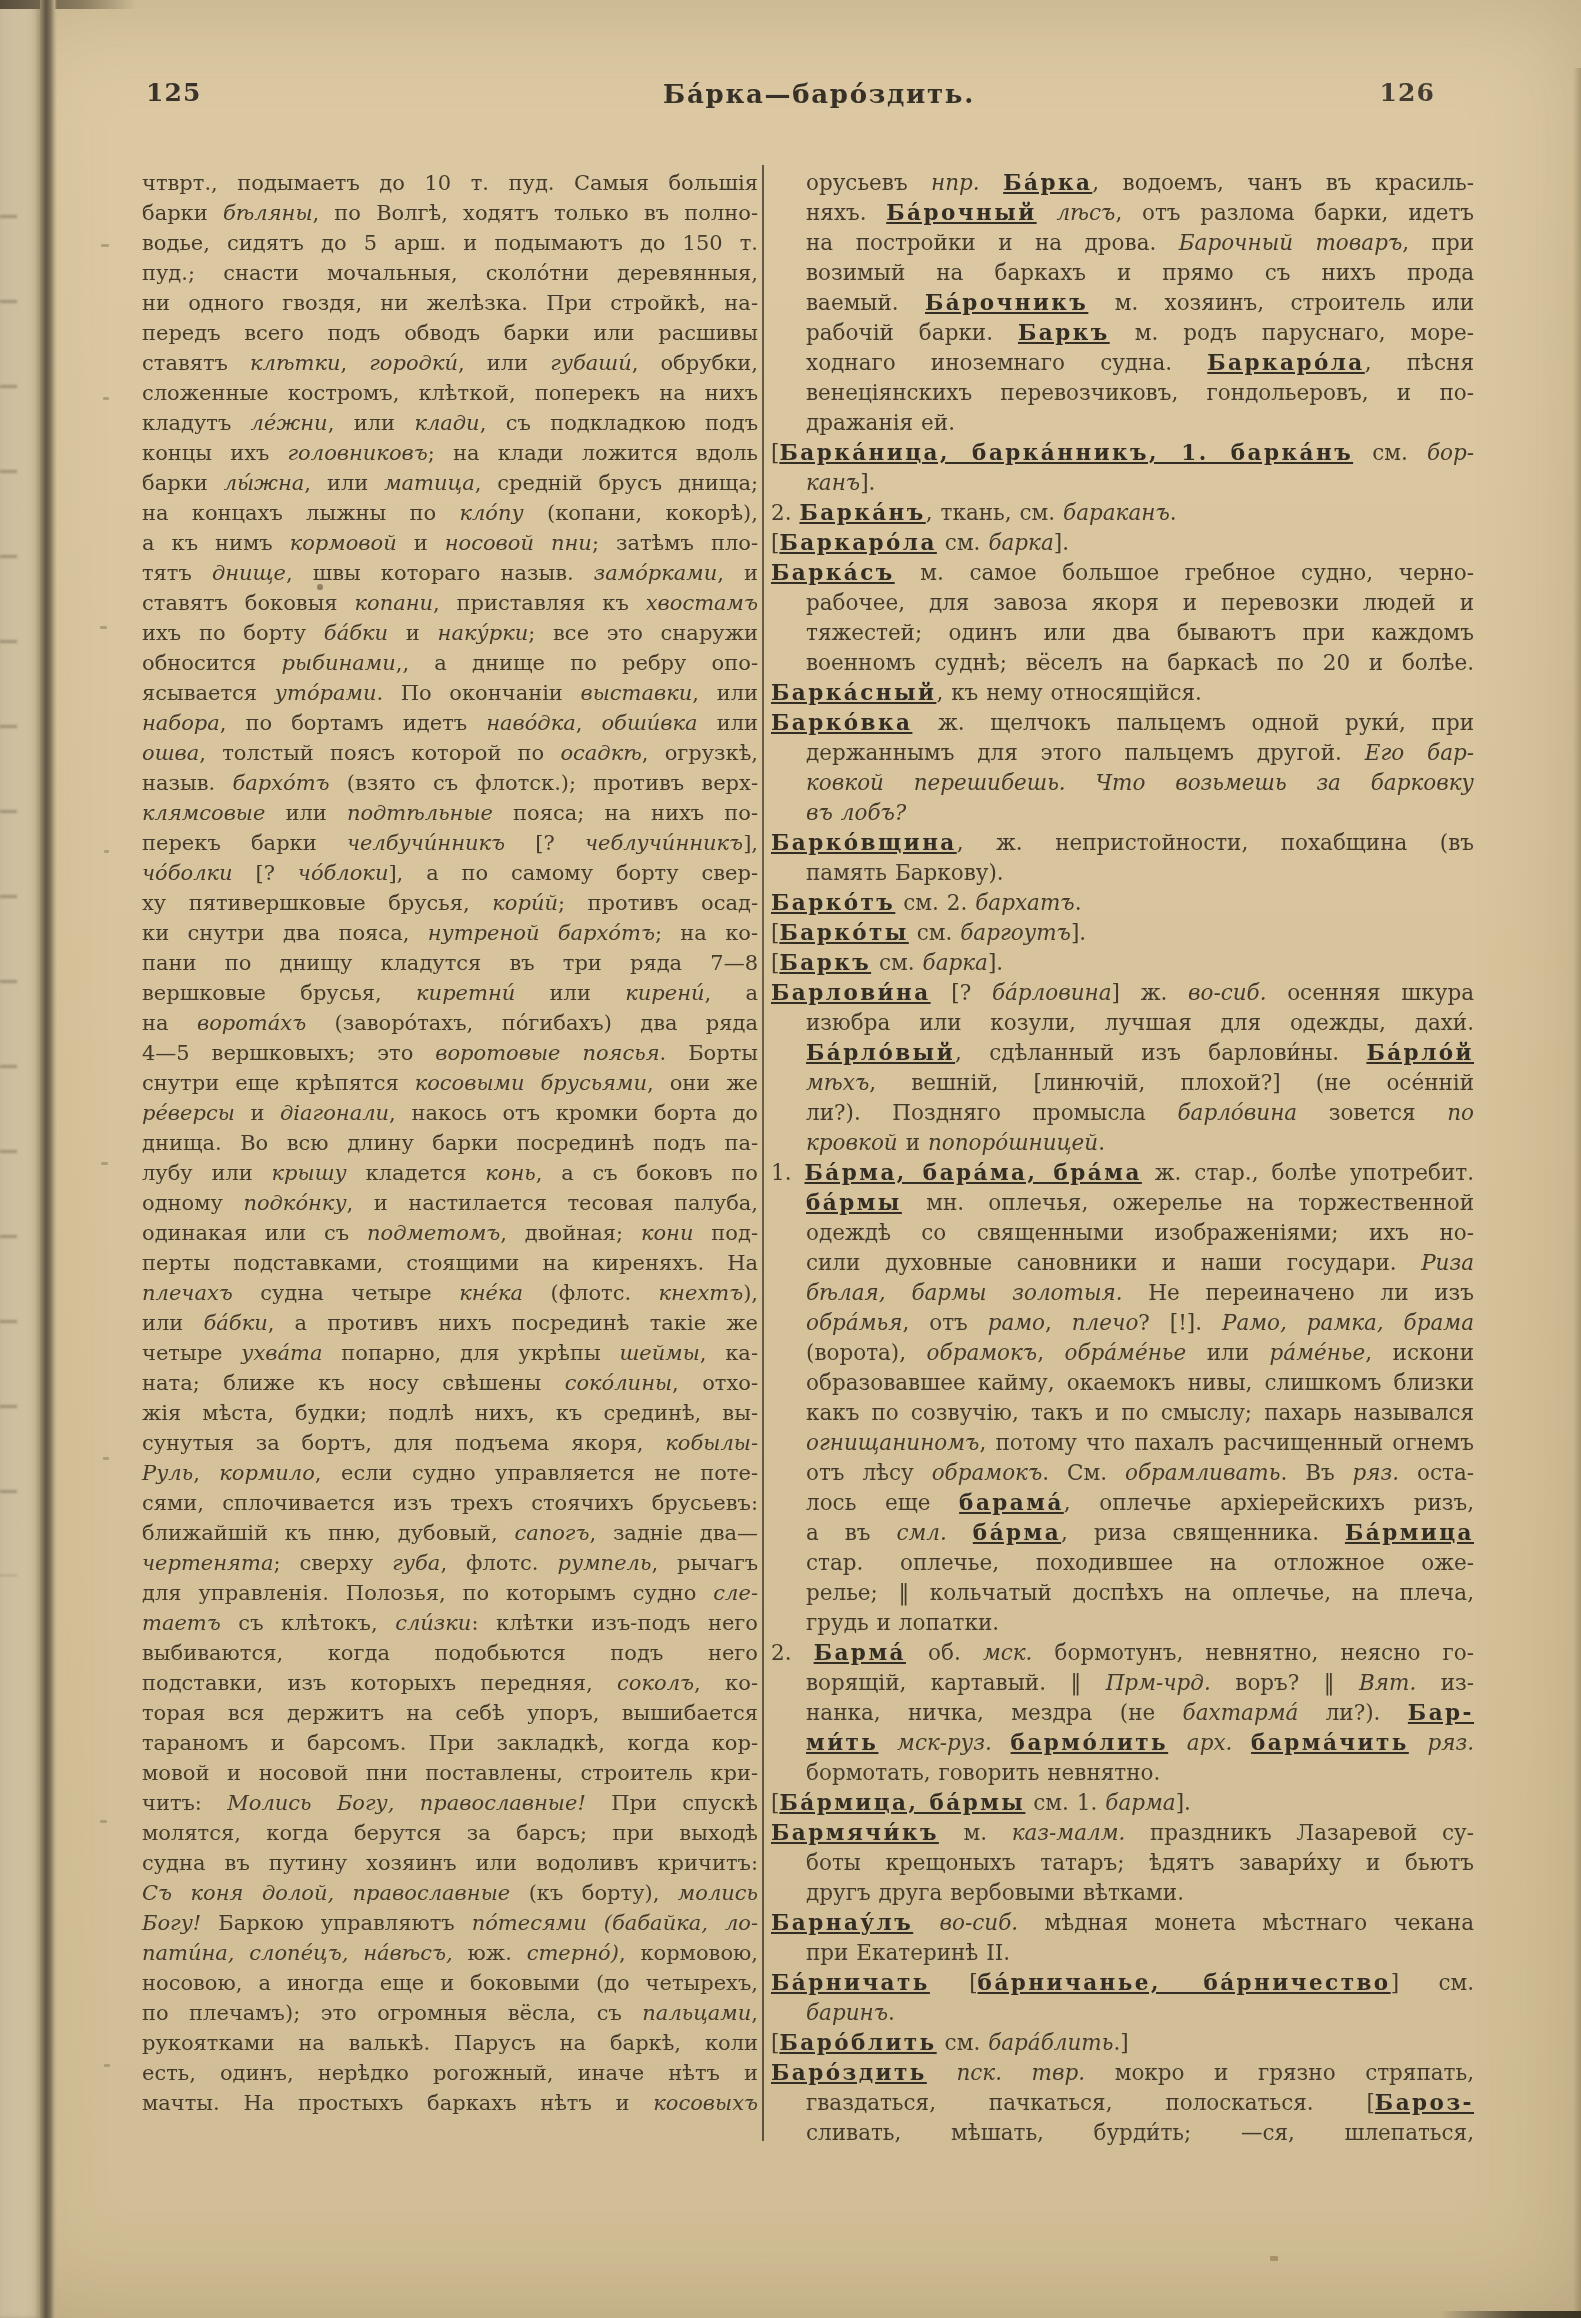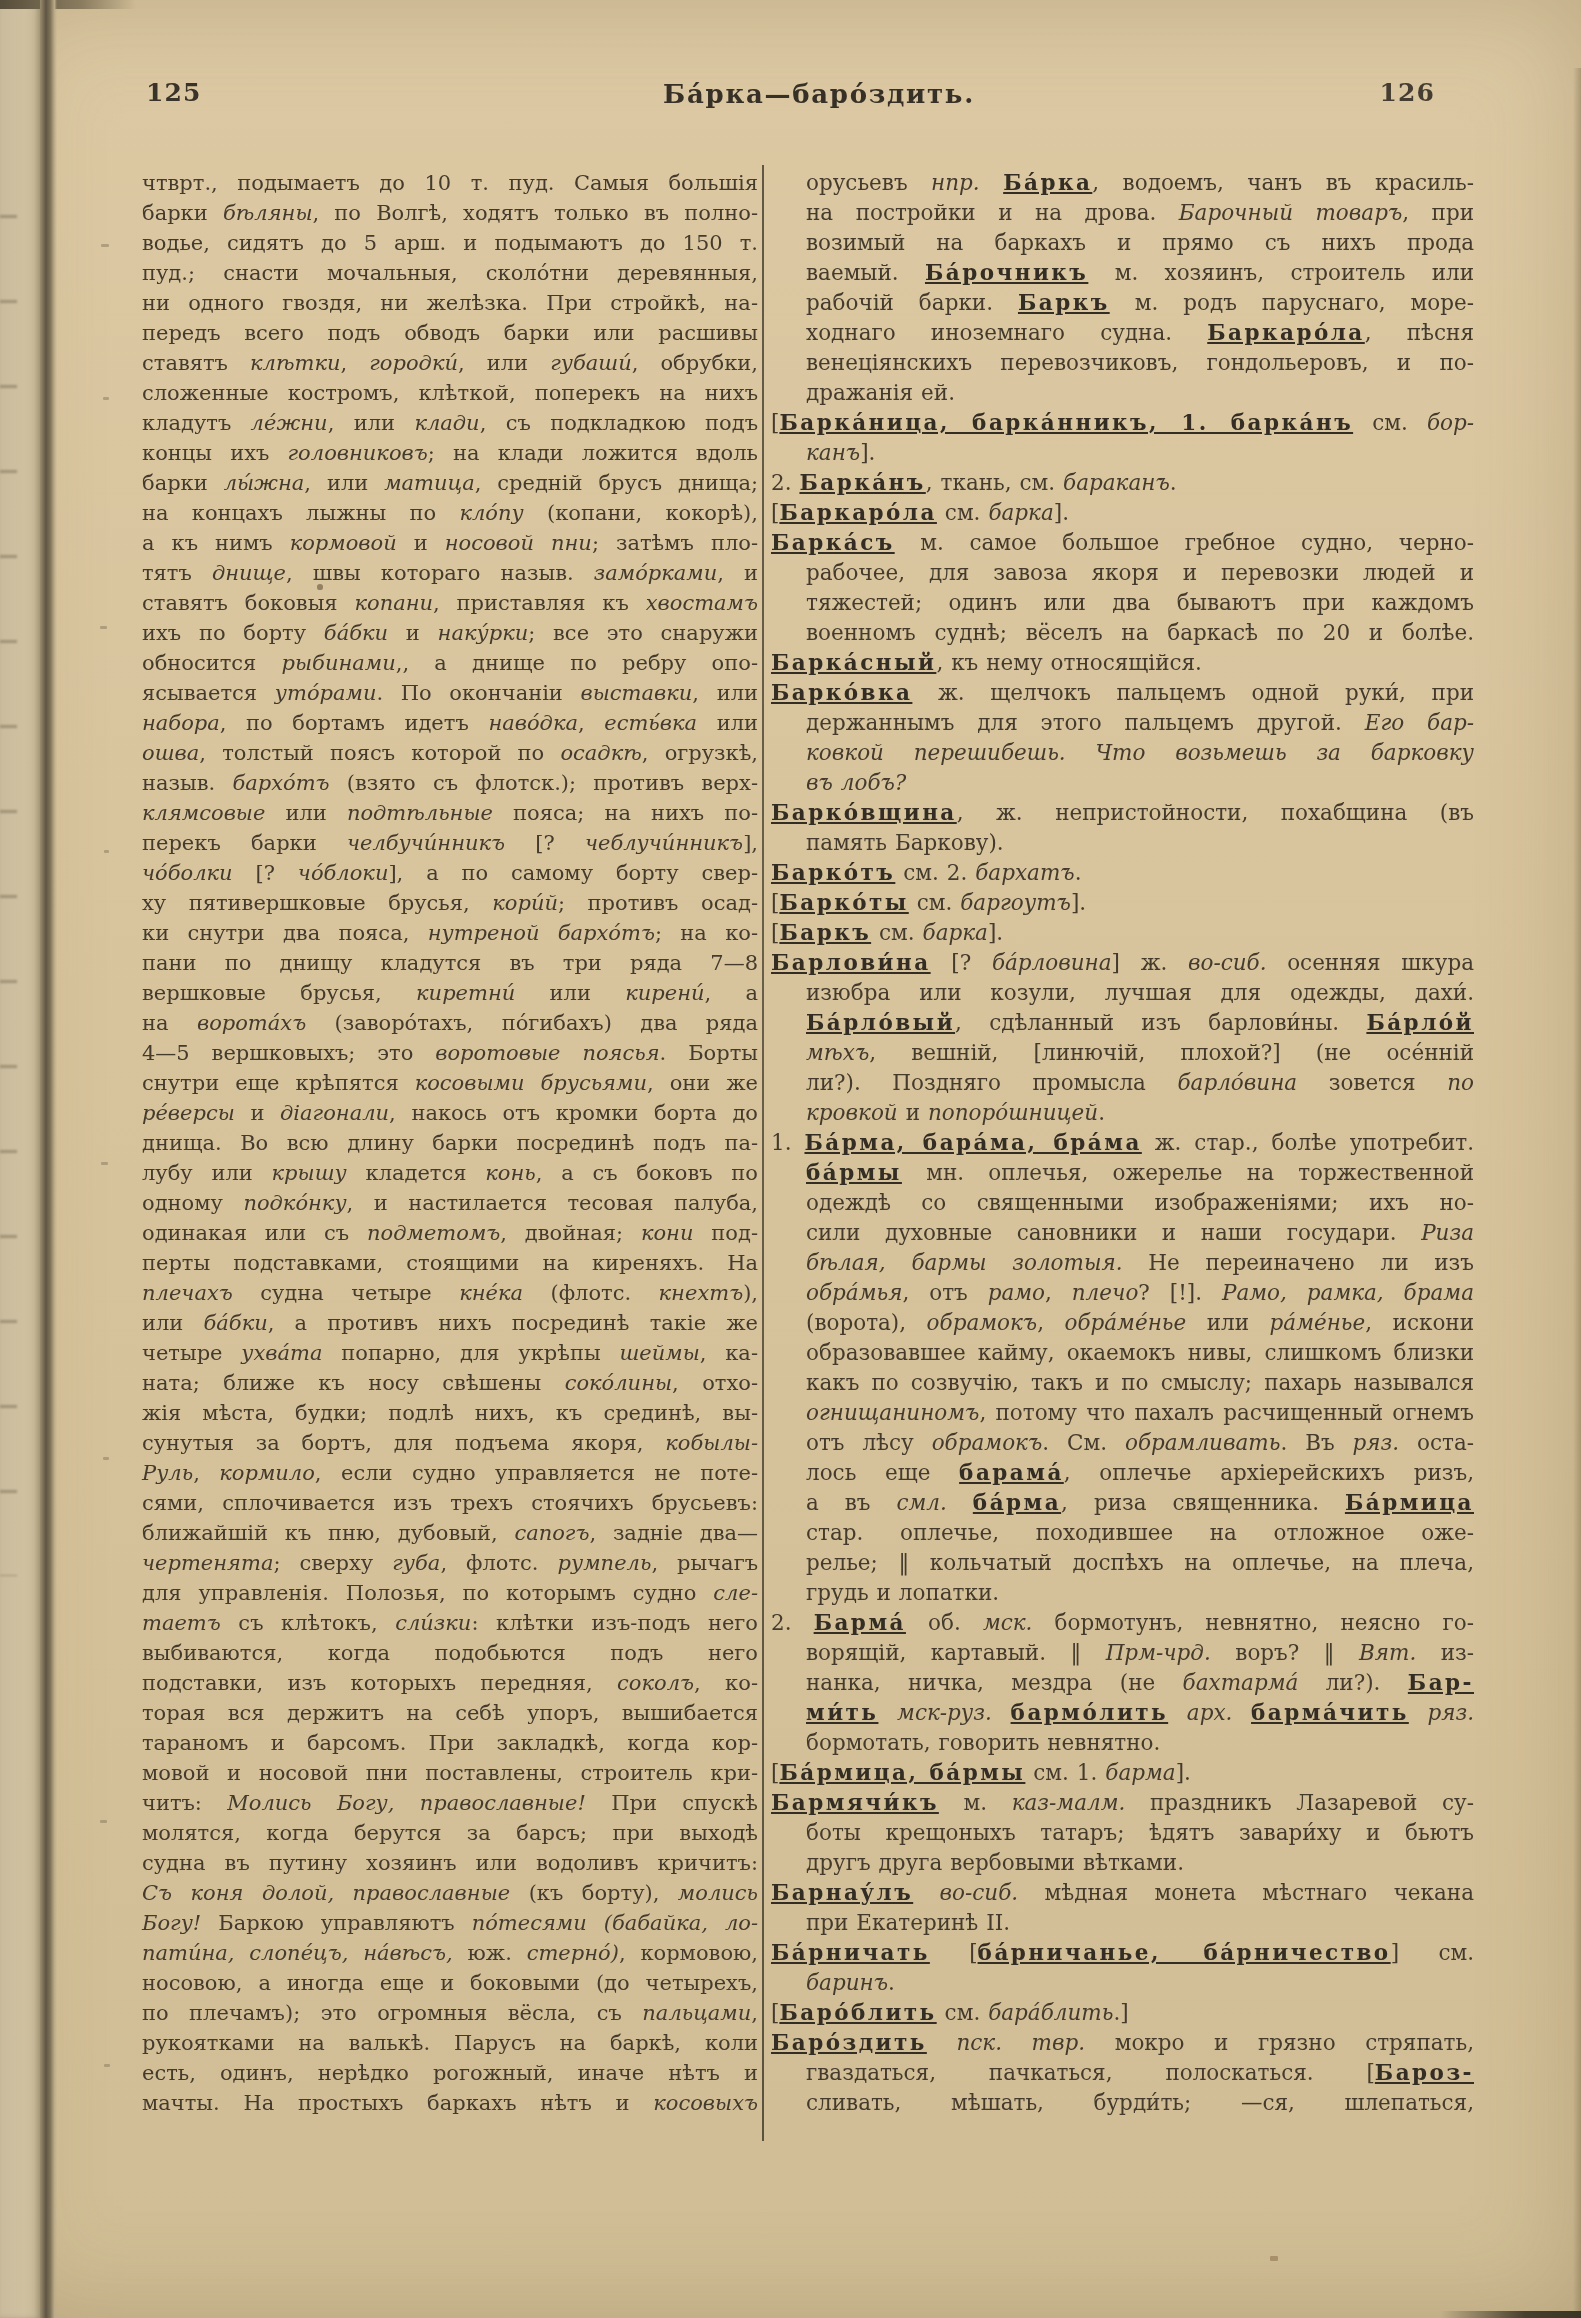--- a/index.html
+++ b/index.html
@@ -104,21 +104,21 @@
         <div class="line">кладутъ <em>ле́жни</em>, или <em>клади</em>, съ подкладкою подъ</div>
         <div class="line">концы ихъ <em>головниковъ</em>; на клади ложится вдоль</div>
         <div class="line">барки <em>лы́жна</em>, или <em>матица</em>, средній брусъ днища;</div>
         <div class="line">на концахъ лыжны по <em>кло́пу</em> (копани, кокорѣ),</div>
         <div class="line">а къ нимъ <em>кормовой</em> и <em>носовой пни</em>; затѣмъ пло-</div>
         <div class="line">тятъ <em>днище</em>, швы котораго назыв. <em>замо́рками</em>, и</div>
         <div class="line">ставятъ боковыя <em>копани</em>, приставляя къ <em>хвостамъ</em></div>
         <div class="line">ихъ по борту <em>ба́бки</em> и <em>наку́рки</em>; все это снаружи</div>
         <div class="line">обносится <em>рыбинами</em>,, а днище по ребру опо-</div>
         <div class="line">ясывается <em>уто́рами</em>. По окончаніи <em>выставки</em>, или</div>
-        <div class="line"><em>набора</em>, по бортамъ идетъ <em>наво́дка</em>, <em>есть́вка</em> или</div>
+        <div class="line"><em>набора</em>, по бортамъ идетъ <em>наво́дка</em>, <em>обши́вка</em> или</div>
         <div class="line"><em>ошва</em>, толстый поясъ которой по <em>осадкѣ</em>, огрузкѣ,</div>
         <div class="line">назыв. <em>бархо́тъ</em> (взято съ флотск.); противъ верх-</div>
         <div class="line"><em>клямсовые</em> или <em>подтѣльные</em> пояса; на нихъ по-</div>
         <div class="line">перекъ барки <em>челбучи́нникъ</em> [? <em>чеблучи́нникъ</em>],</div>
         <div class="line"><em>чо́болки</em> [? <em>чо́блоки</em>], а по самому борту свер-</div>
         <div class="line">ху пятивершковые брусья, <em>кори́й</em>; противъ осад-</div>
         <div class="line">ки снутри два пояса, <em>нутреной бархо́тъ</em>; на ко-</div>
         <div class="line">пани по днищу кладутся въ три ряда 7—8</div>
         <div class="line">вершковые брусья, <em>киретни́</em> или <em>кирени́</em>, а</div>
         <div class="line">на <em>ворота́хъ</em> (заворо́тахъ, по́гибахъ) два ряда</div>
@@ -155,20 +155,21 @@
         <div class="line"><em>пати́на, слопе́цъ, на́вѣсъ,</em> юж. <em>стерно́)</em>, кормовою,</div>
         <div class="line">носовою, а иногда еще и боковыми (до четырехъ,</div>
         <div class="line">по плечамъ); это огромныя вёсла, съ <em>пальцами</em>,</div>
         <div class="line">рукоятками на валькѣ. Парусъ на баркѣ, коли</div>
         <div class="line">есть, одинъ, нерѣдко рогожный, иначе нѣтъ и</div>
         <div class="line">мачты. На простыхъ баркахъ нѣтъ и <em>косовыхъ</em></div>
       </div>
     <div class="divider"></div>
     <div class="col right-col">
         <div class="line ind">орусьевъ <em>нпр.</em> <span class="hw">Ба́рка</span>, водоемъ, чанъ въ красиль-</div>
+        <div class="line ind">няхъ. <span class="hw">Ба́рочный</span> <em>лѣсъ</em>, отъ разлома барки, идетъ</div>
         <div class="line ind">на постройки и на дрова. <em>Барочный товаръ</em>, при</div>
         <div class="line ind">возимый на баркахъ и прямо съ нихъ прода</div>
         <div class="line ind">ваемый. <span class="hw">Ба́рочникъ</span> м. хозяинъ, строитель или</div>
         <div class="line ind">рабочій барки. <span class="hw">Баркъ</span> м. родъ паруснаго, море-</div>
         <div class="line ind">ходнаго иноземнаго судна. <span class="hw">Баркаро́ла</span>, пѣсня</div>
         <div class="line ind">венеціянскихъ перевозчиковъ, гондольеровъ, и по-</div>
         <div class="line ind nj">дражанія ей.</div>
         <div class="line">[<span class="hw">Барка́ница, барка́нникъ, 1. барка́нъ</span> см. <em>бор-</em></div>
         <div class="line ind nj"><em>канъ</em>].</div>
         <div class="line nj">2. <span class="hw">Барка́нъ</span>, ткань, см. <em>бараканъ</em>.</div>

